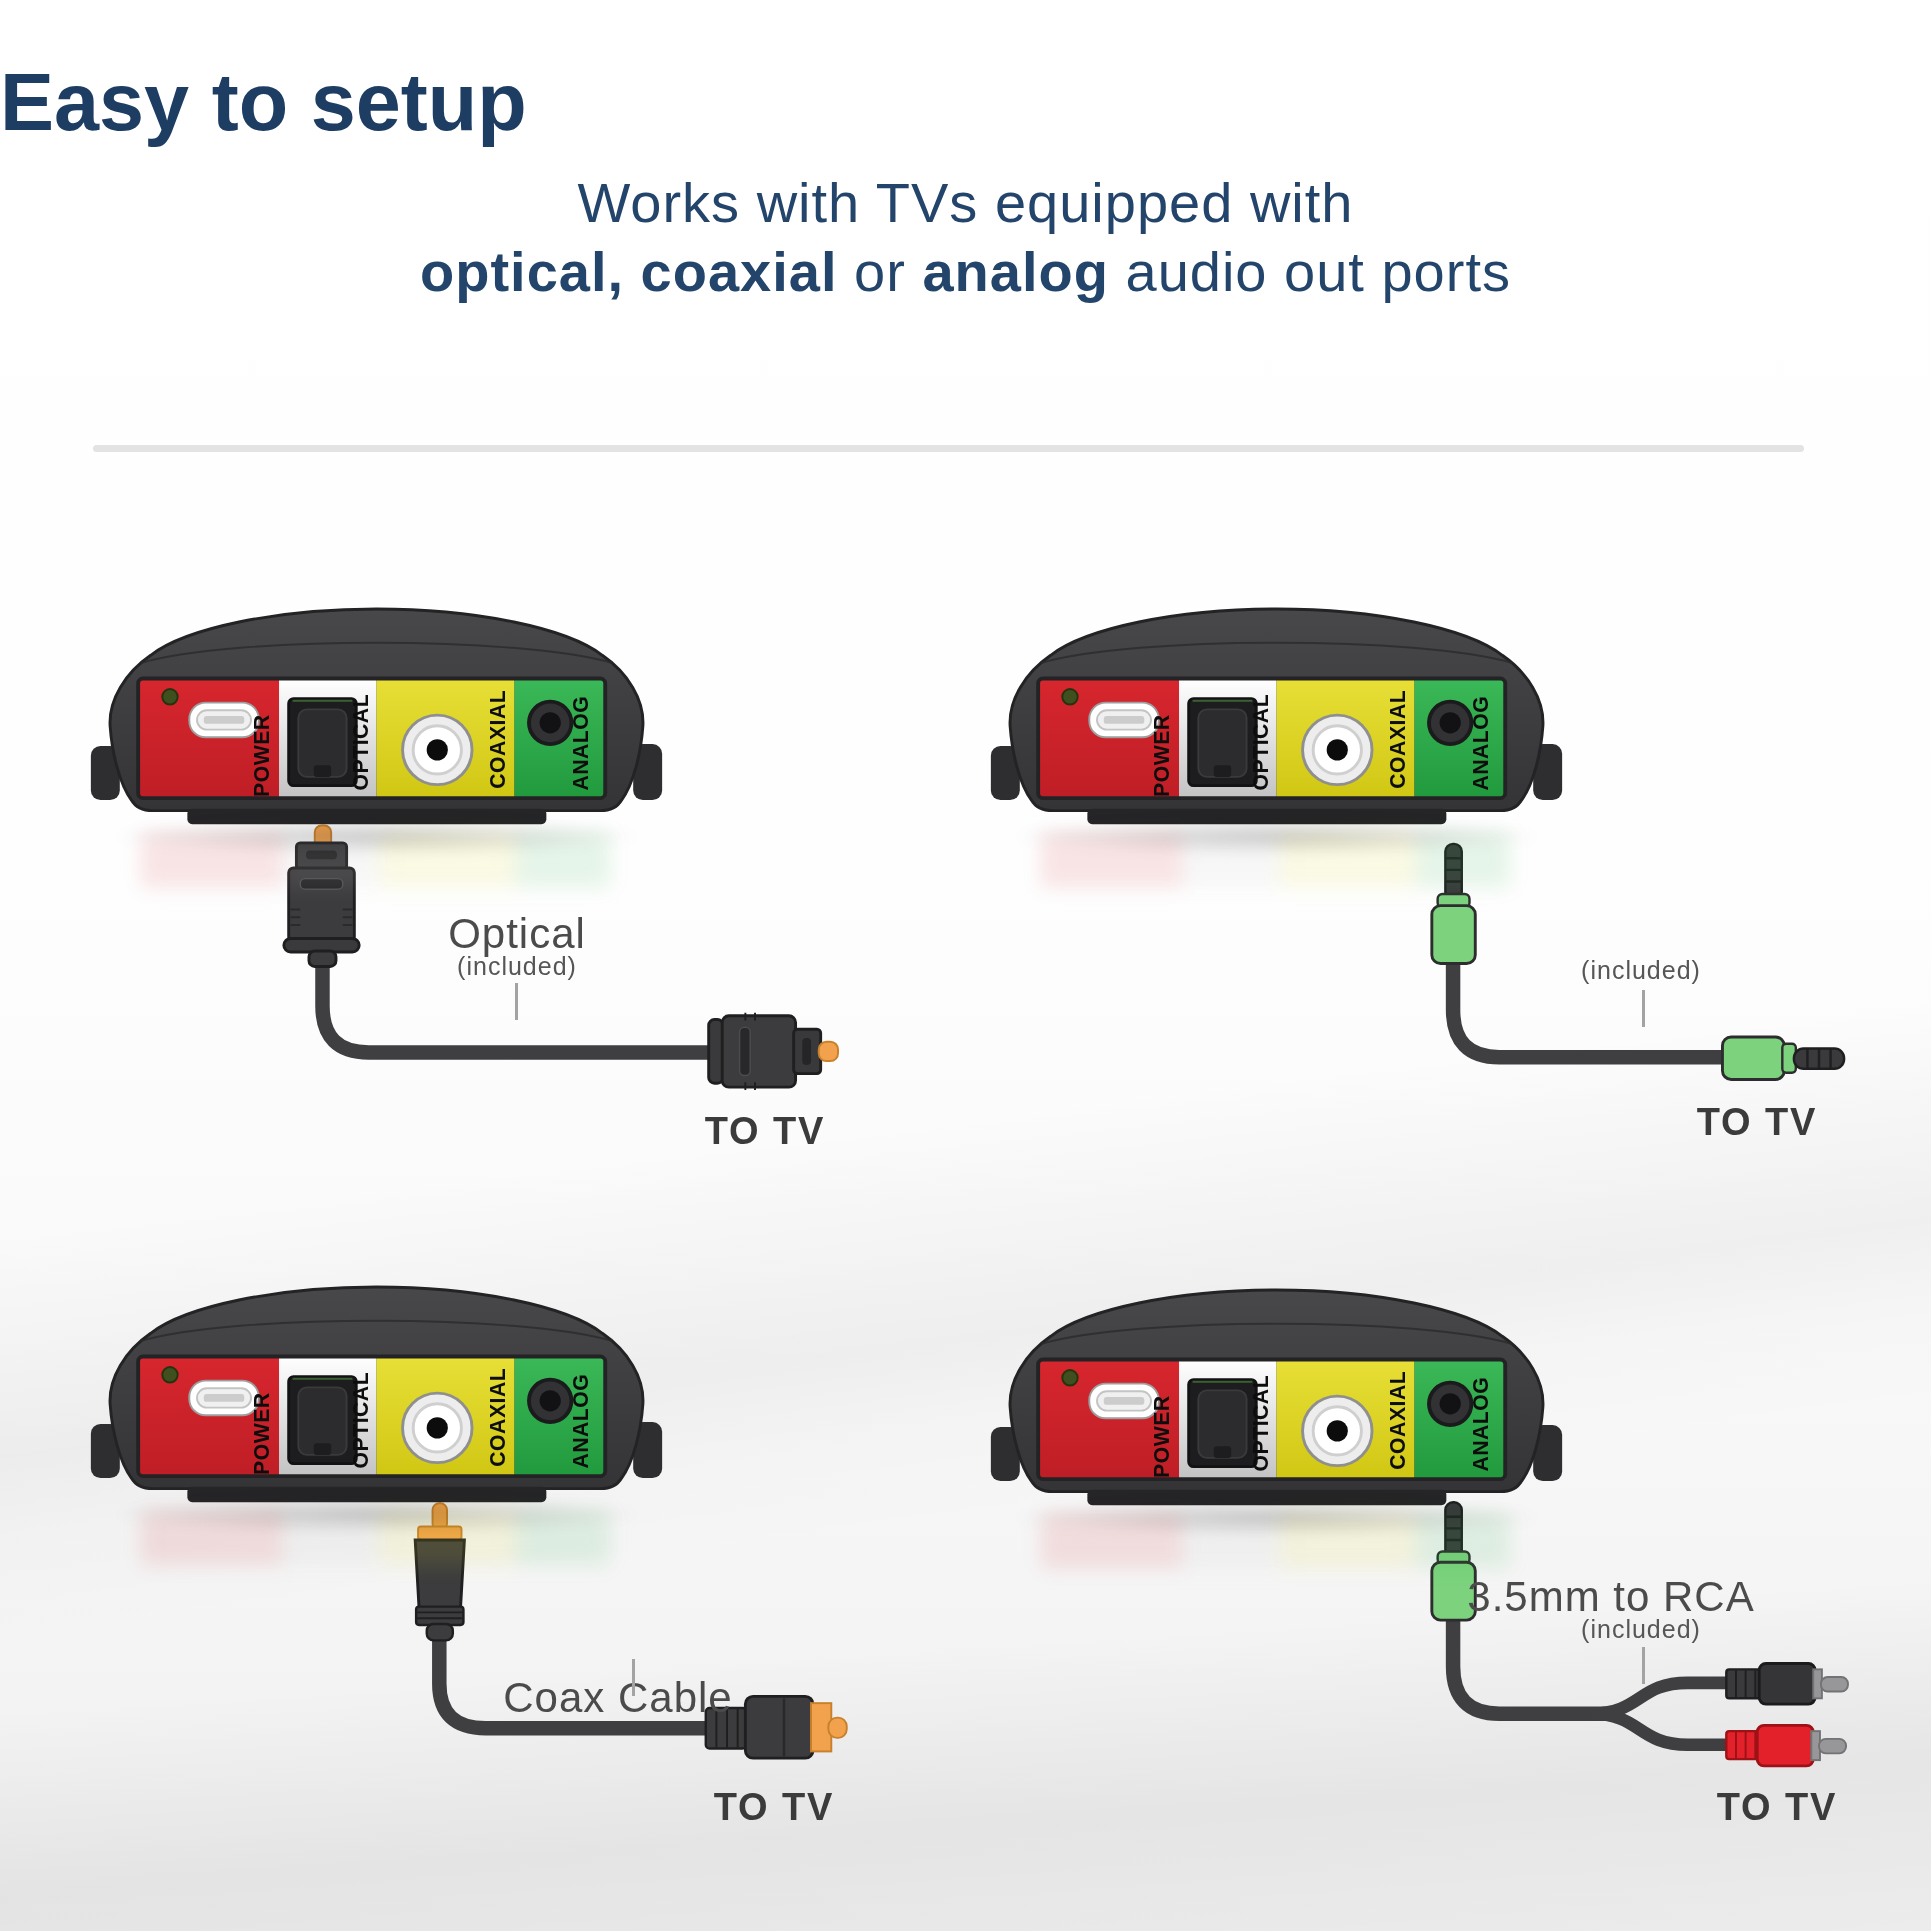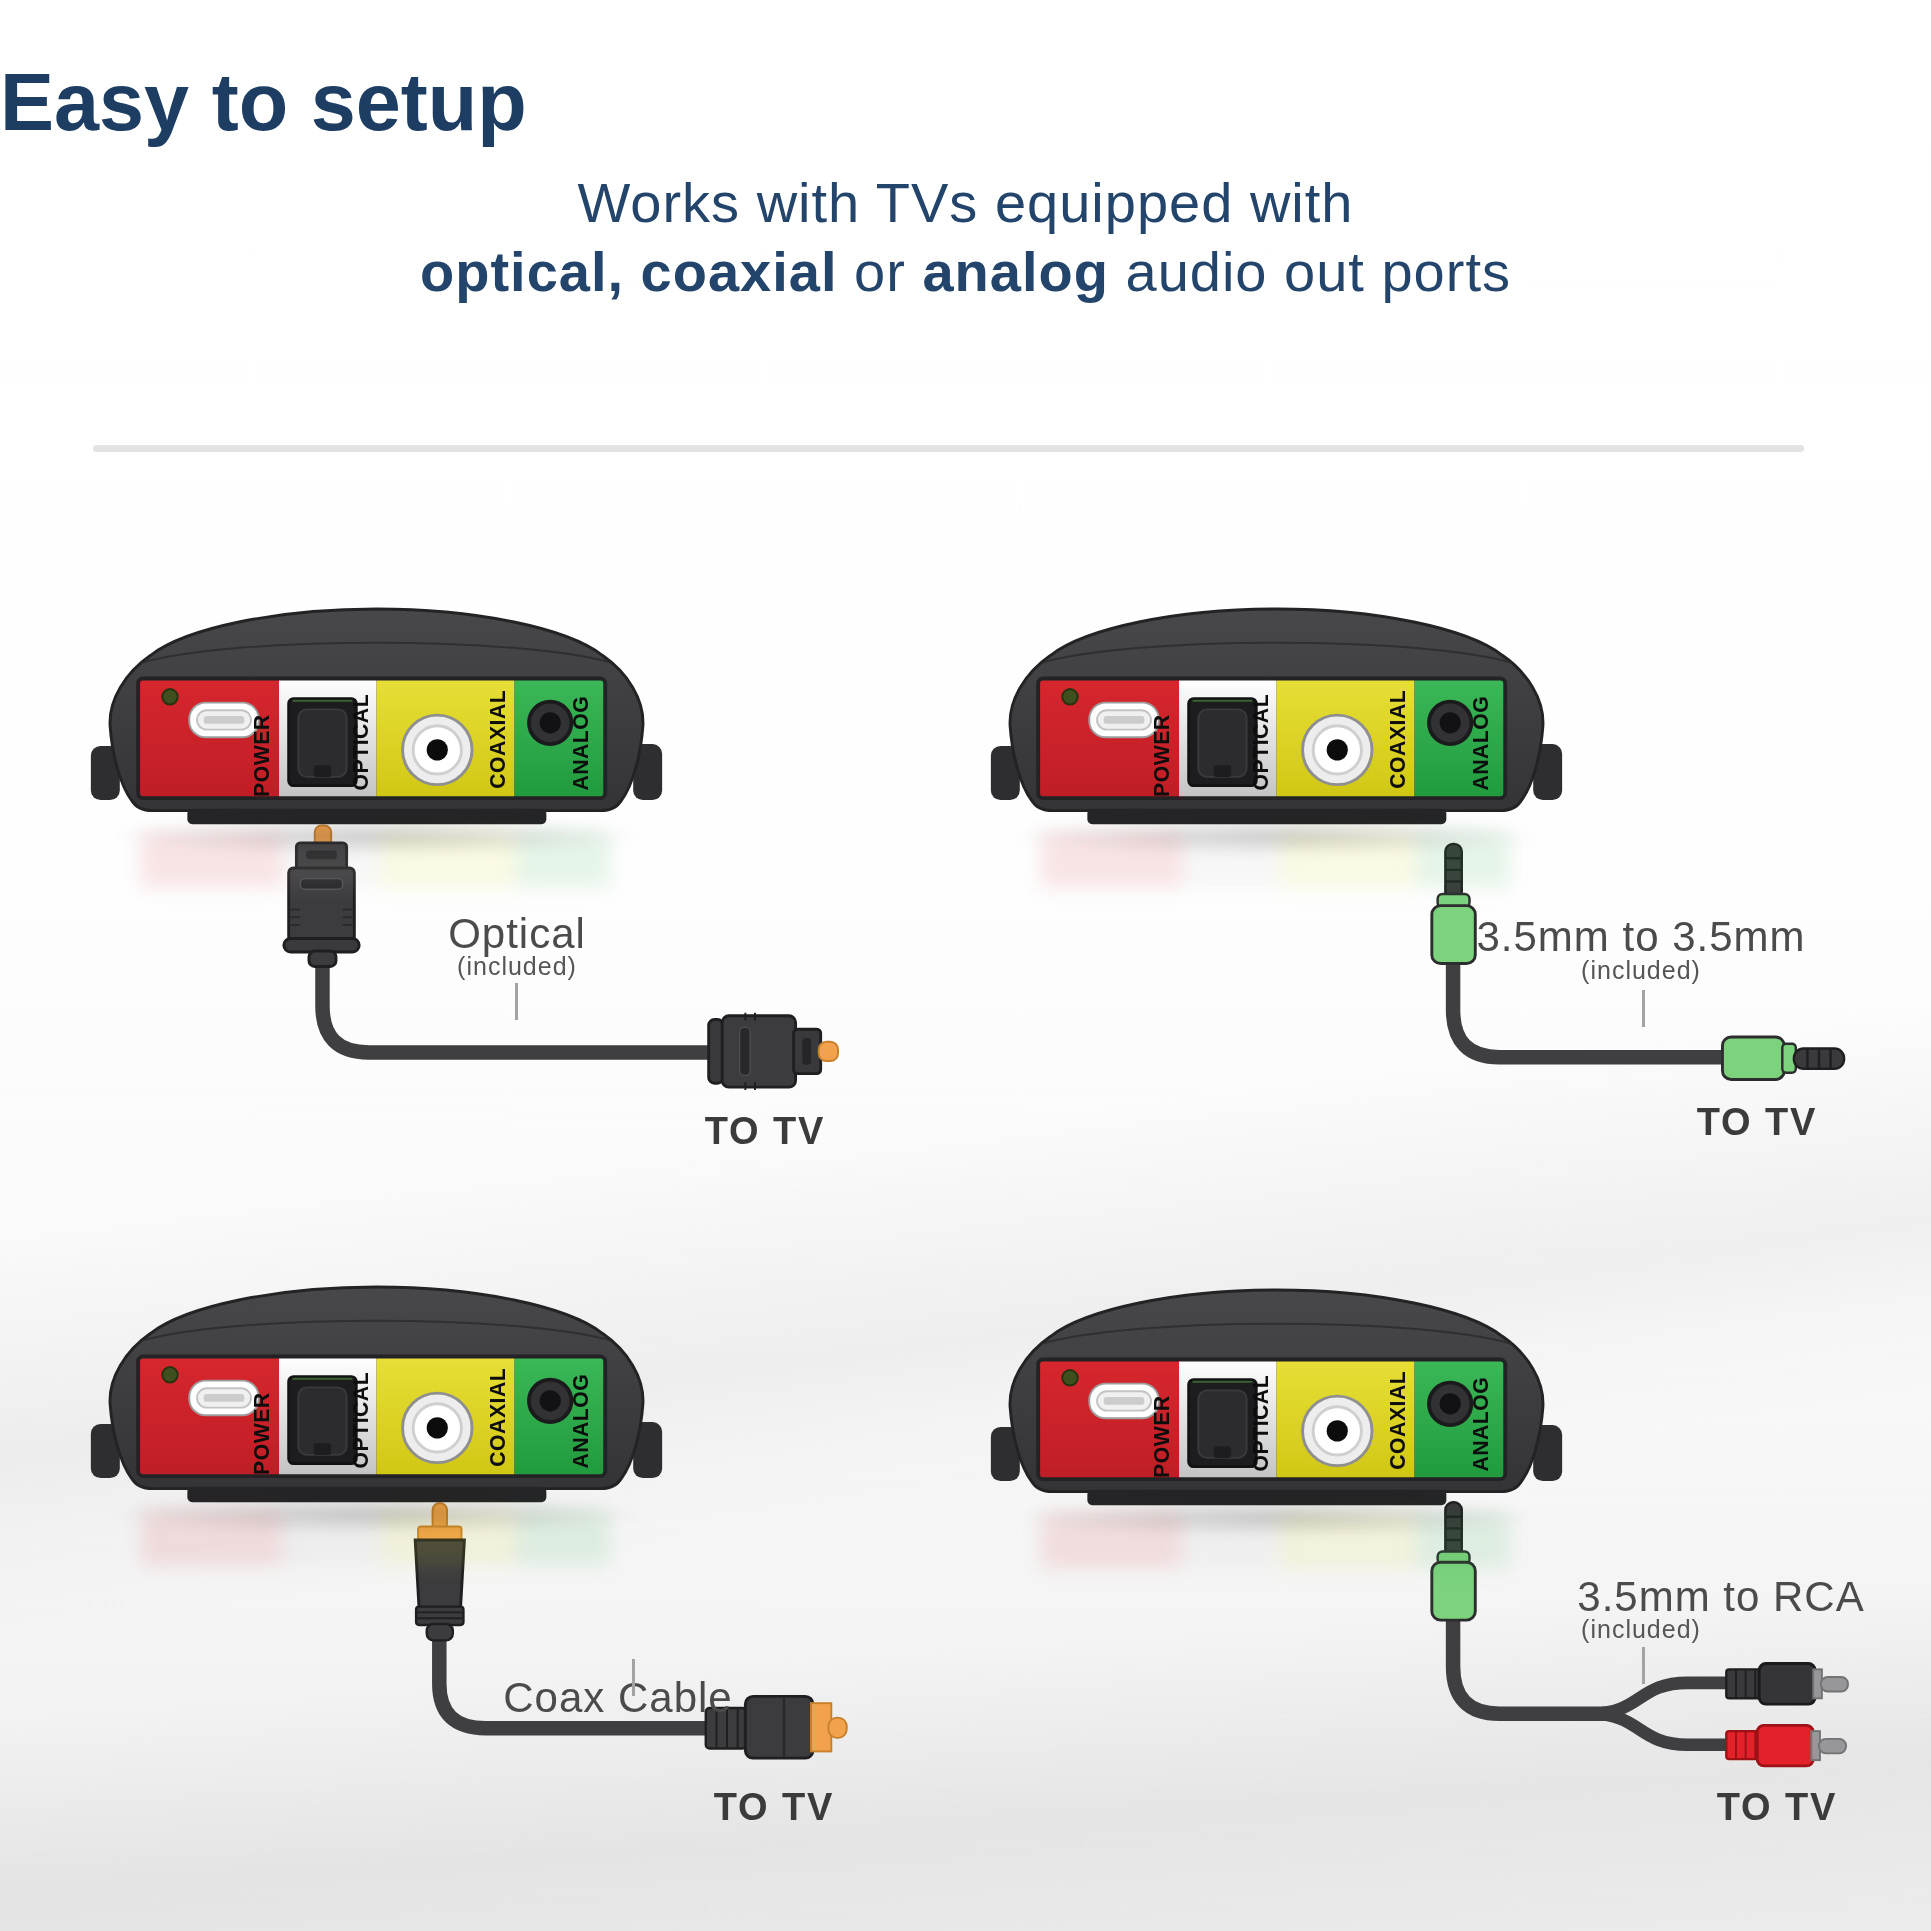--- a/index.html
+++ b/index.html
@@ -320,27 +320,26 @@
       <text class="plabel" transform="rotate(-90 519 145)" x="519" y="145" text-anchor="middle">ANALOG</text>
     </svg>
   </div>
     </div>
 
   <div class="qlabel" style="left:517px;top:910px">Optical</div>
   <div class="qsub" style="left:517px;top:952px">(included)</div>
   <div class="qtick" style="left:515px;top:983px"></div>
   <div class="totv" style="left:765px;top:1110px">TO TV</div>
 
-  <div class="qlabel" style="left:1641px;top:913px">3.5mm to 3.5mm</div>
   <div class="qsub" style="left:1641px;top:956px">(included)</div>
   <div class="qtick" style="left:1642px;top:990px"></div>
   <div class="totv" style="left:1757px;top:1101px">TO TV</div>
 
   <div class="qlabel" style="left:618px;top:1674px">Coax Cable</div>
   <div class="qtick" style="left:632px;top:1659px"></div>
   <div class="totv" style="left:774px;top:1786px">TO TV</div>
 
-  <div class="qlabel" style="left:1721px;top:1573px">3.5mm to RCA</div>
+  <div class="qlabel" style="left:1611px;top:1573px">3.5mm to RCA</div>
   <div class="qsub" style="left:1641px;top:1615px">(included)</div>
   <div class="qtick" style="left:1642px;top:1647px"></div>
   <div class="totv" style="left:1777px;top:1786px">TO TV</div>
 </div>
 
 
 </body></html>

